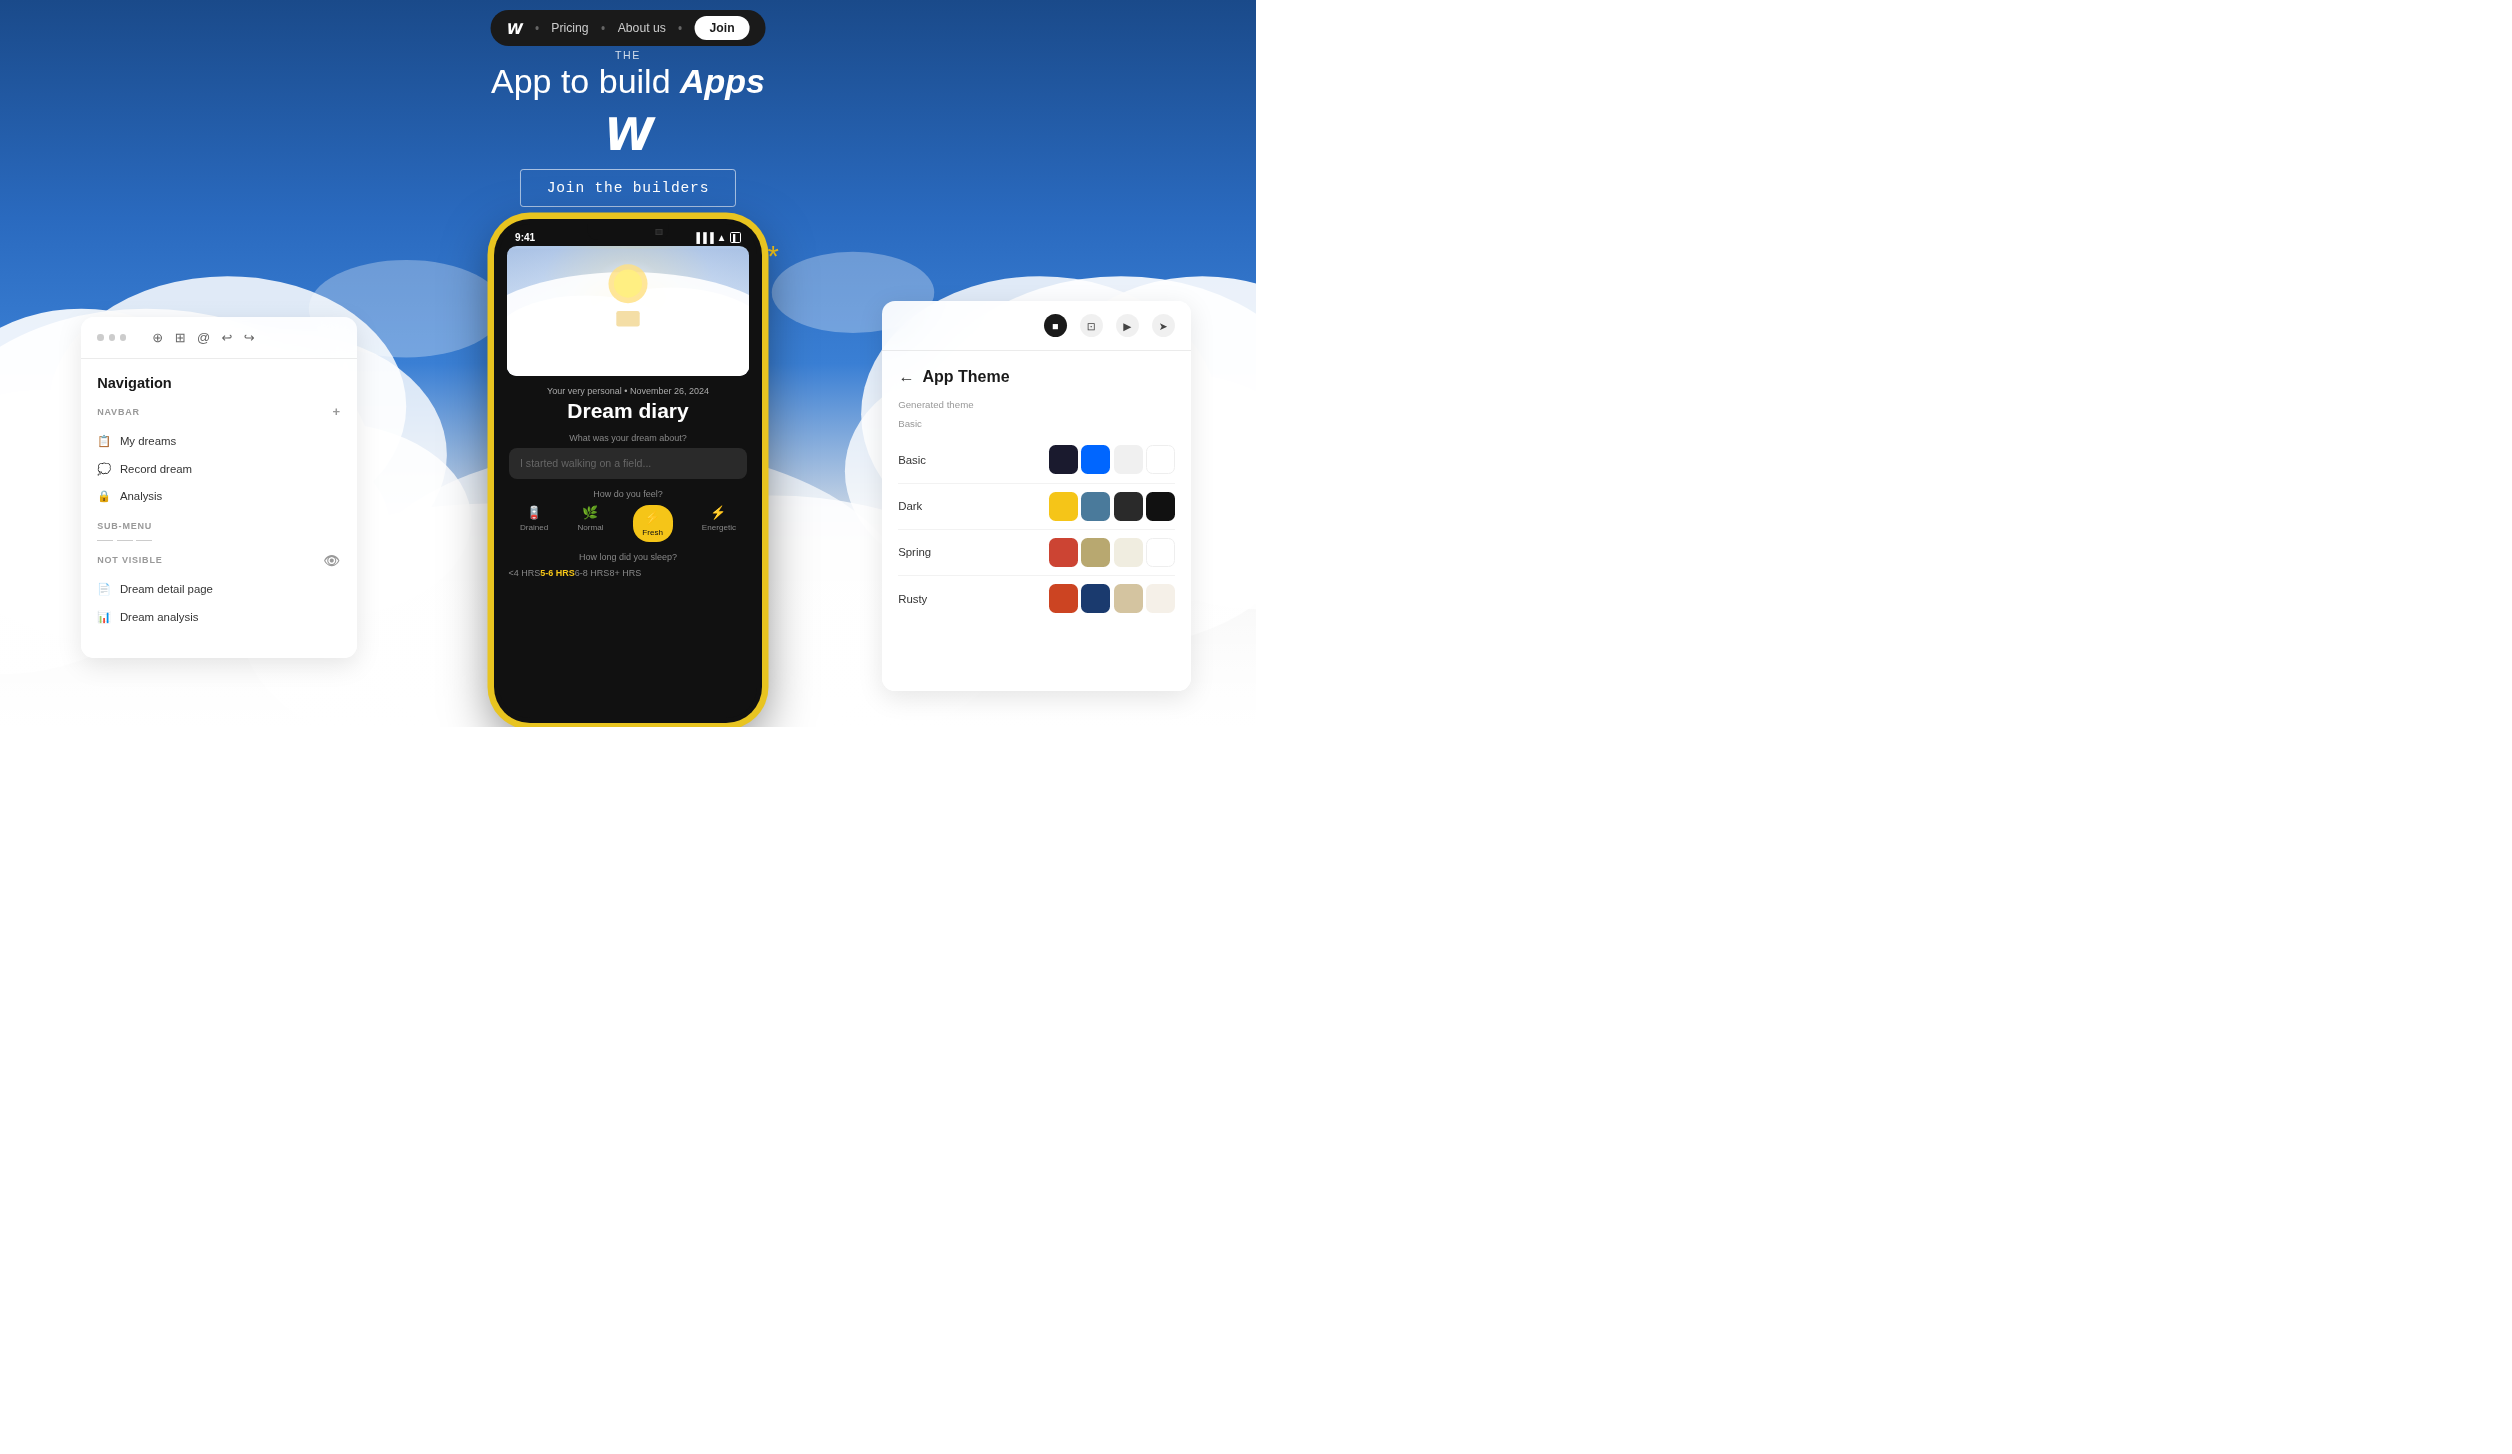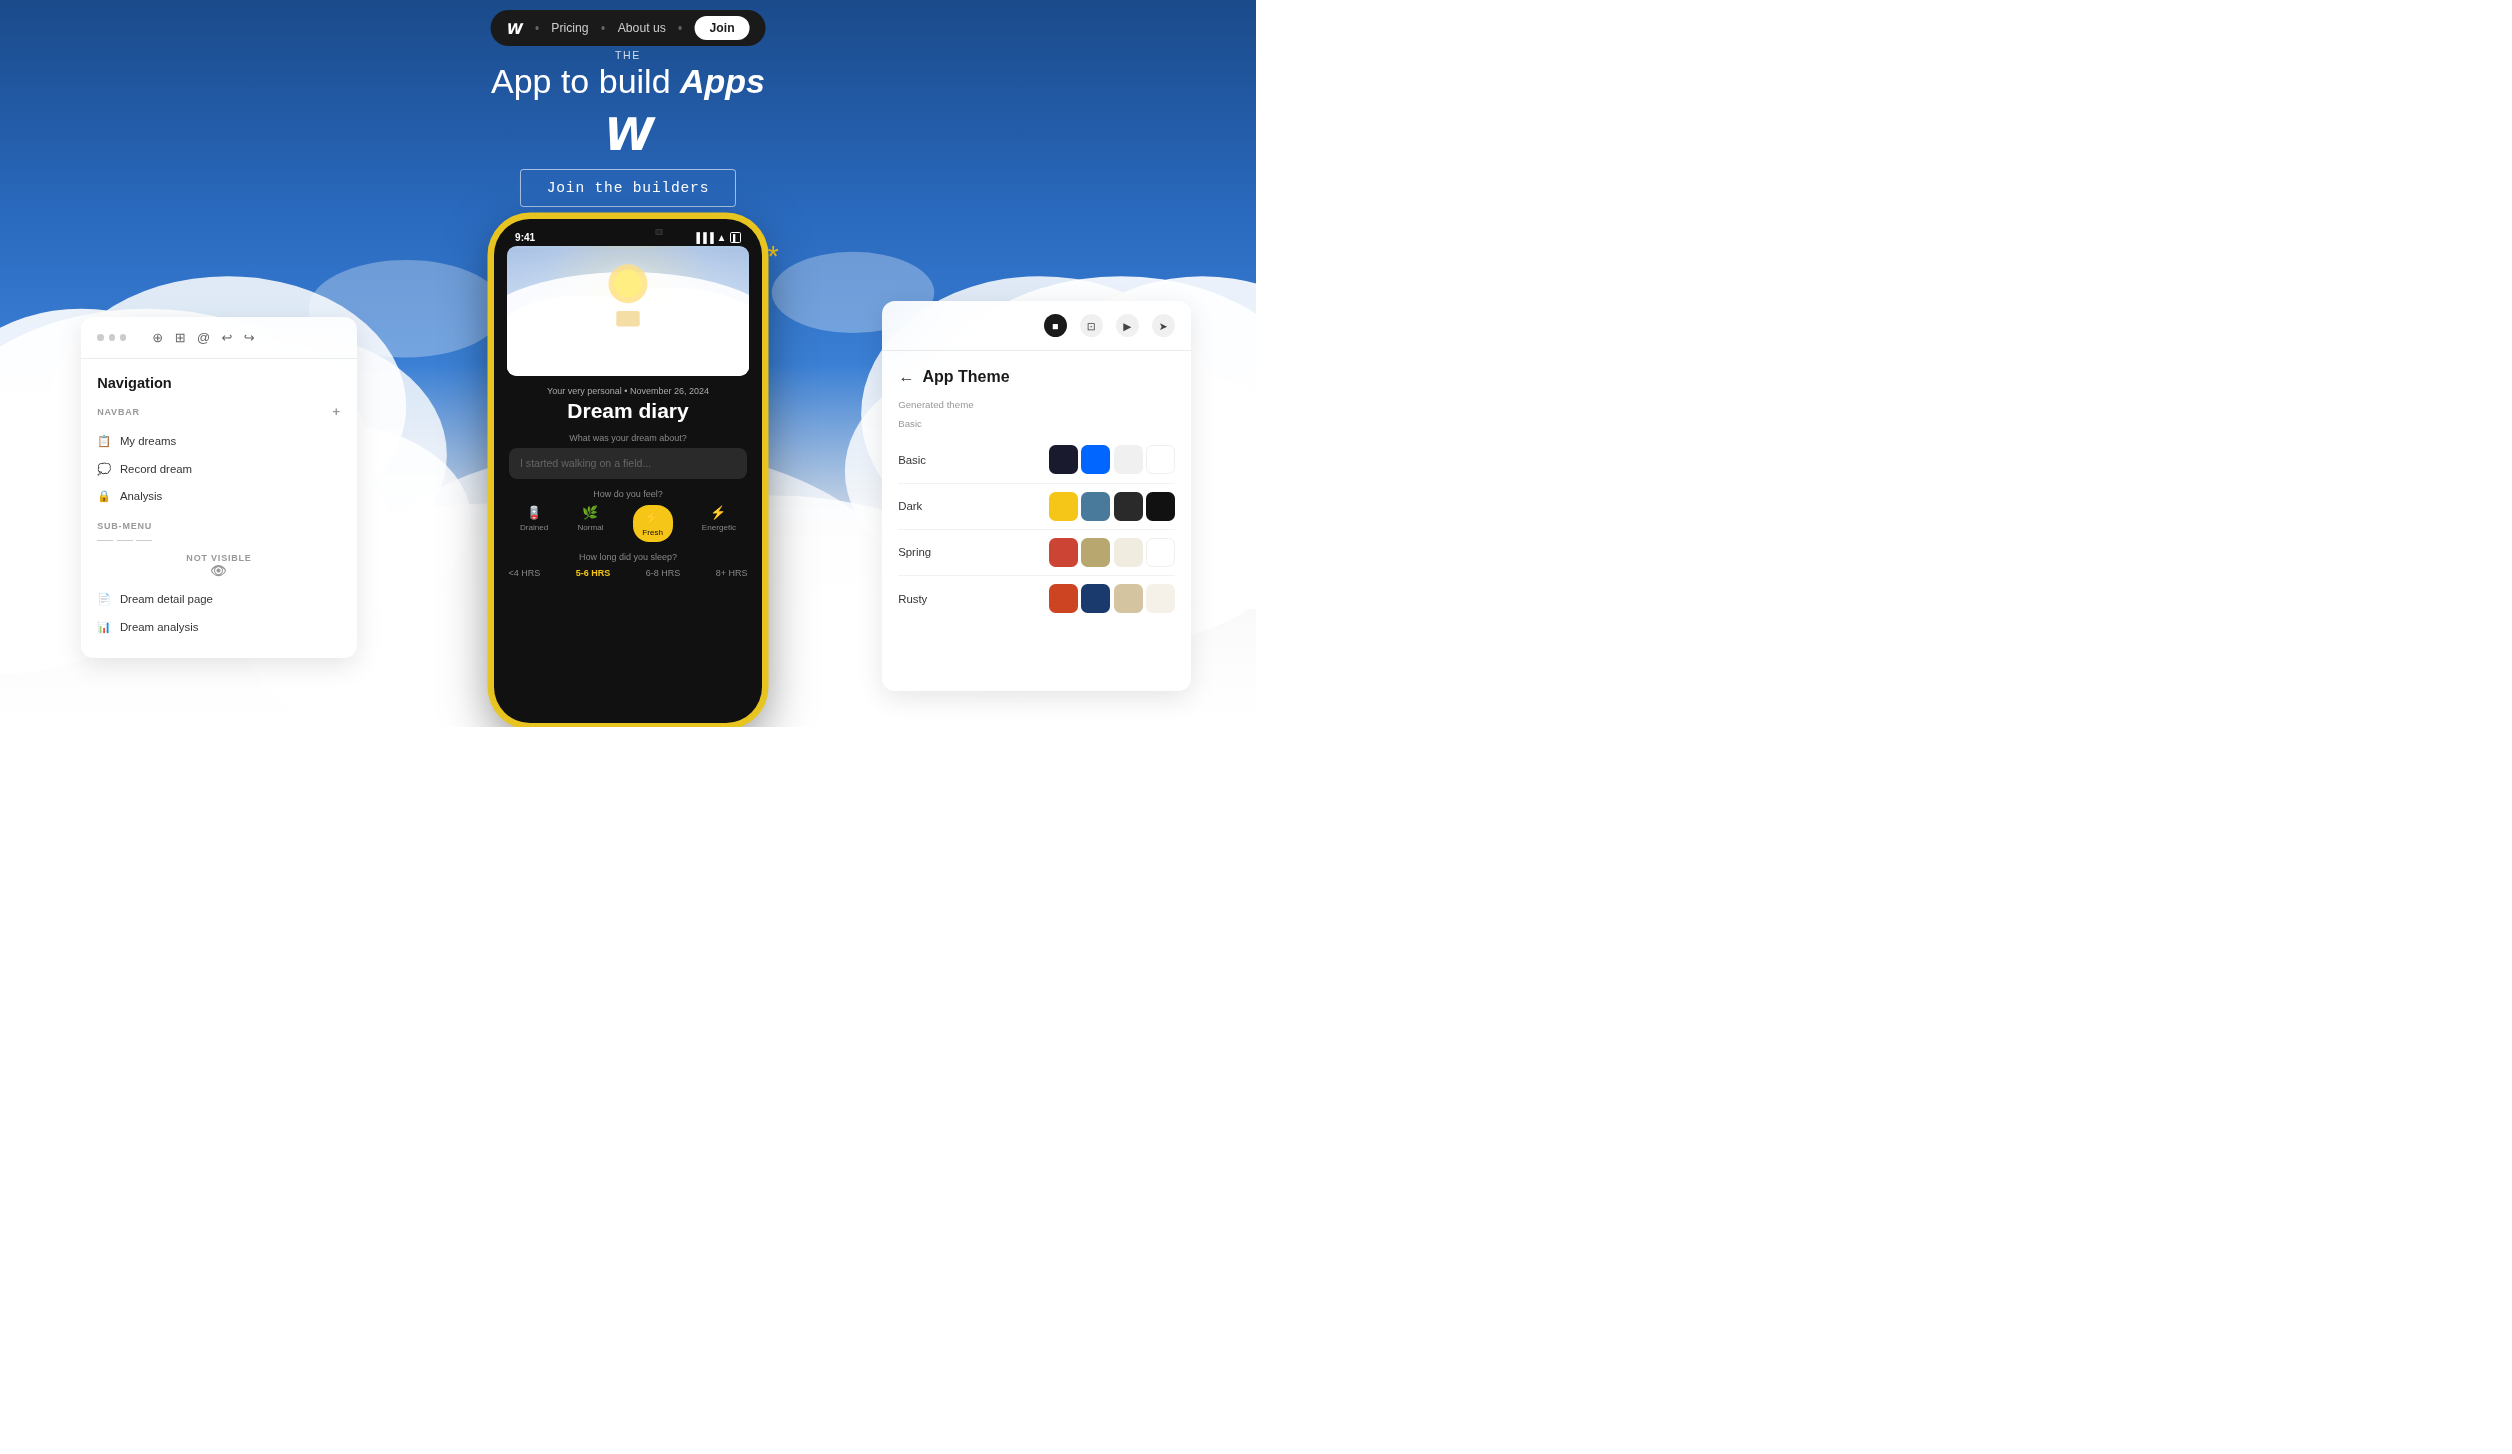--- a/index.html
+++ b/index.html
@@ -228,21 +228,20 @@
       font-size: 9px;
       font-weight: 600;
       color: #999;
       letter-spacing: 0.8px;
       text-transform: uppercase;
       margin-top: 11.4px;
       margin-bottom: 8.1px;
       display: flex;
       justify-content: space-between;
       align-items: center;
-      flex-direction: column;
     }
 
     
     .phone {
       position: absolute;
       left: 50%;
       transform: translateX(-50%);
       top: 219px;
       width: 268px;
       height: 504px;
@@ -366,21 +365,21 @@
 
     .phone-sleep-question {
       color: #888;
       font-size: 9px;
       text-align: center;
       margin-bottom: 6.5px;
     }
 
     .phone-sleep-options {
       display: flex;
-      justify-content: space-between;
+      justify-content: flex-start;
       padding: 0 9.7px;
     }
 
     .phone-sleep-option {
       font-size: 9px;
       color: #888;
     }
 
     .phone-sleep-option.highlight {
       color: #f5c518;

